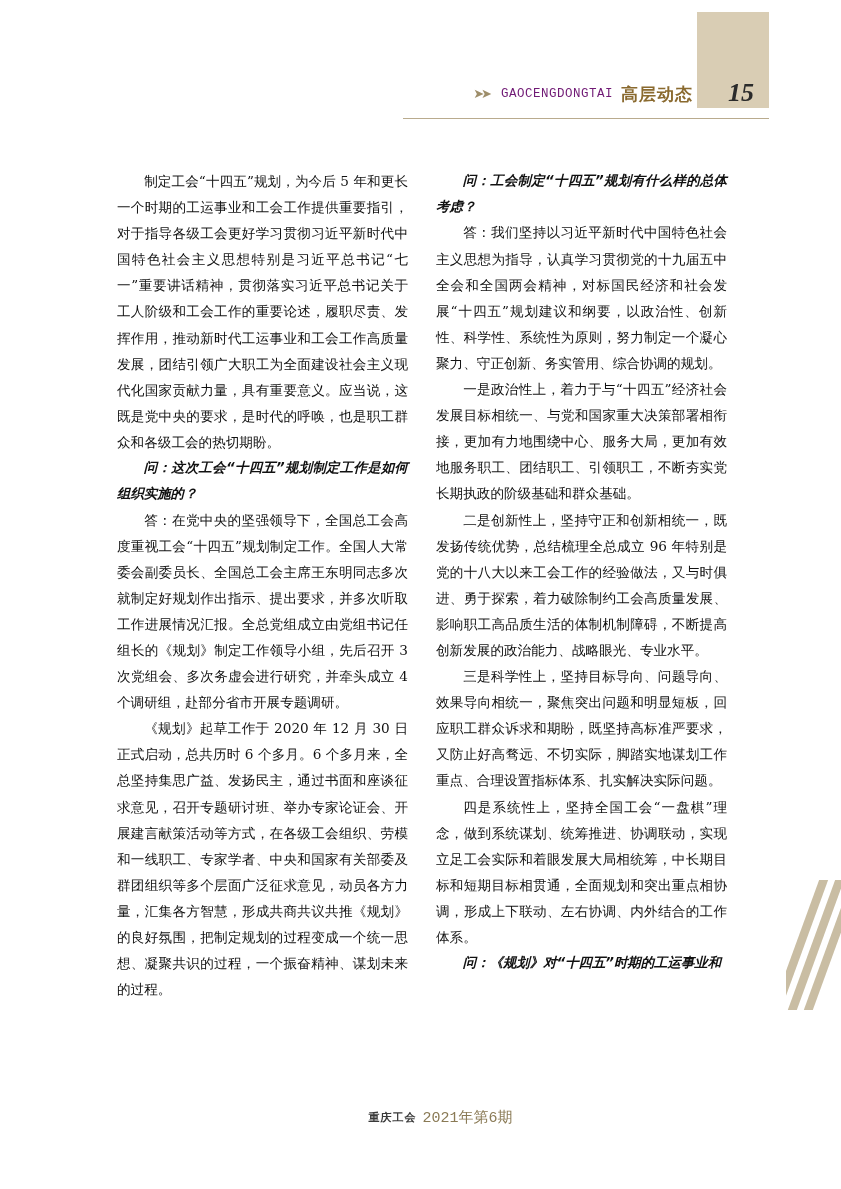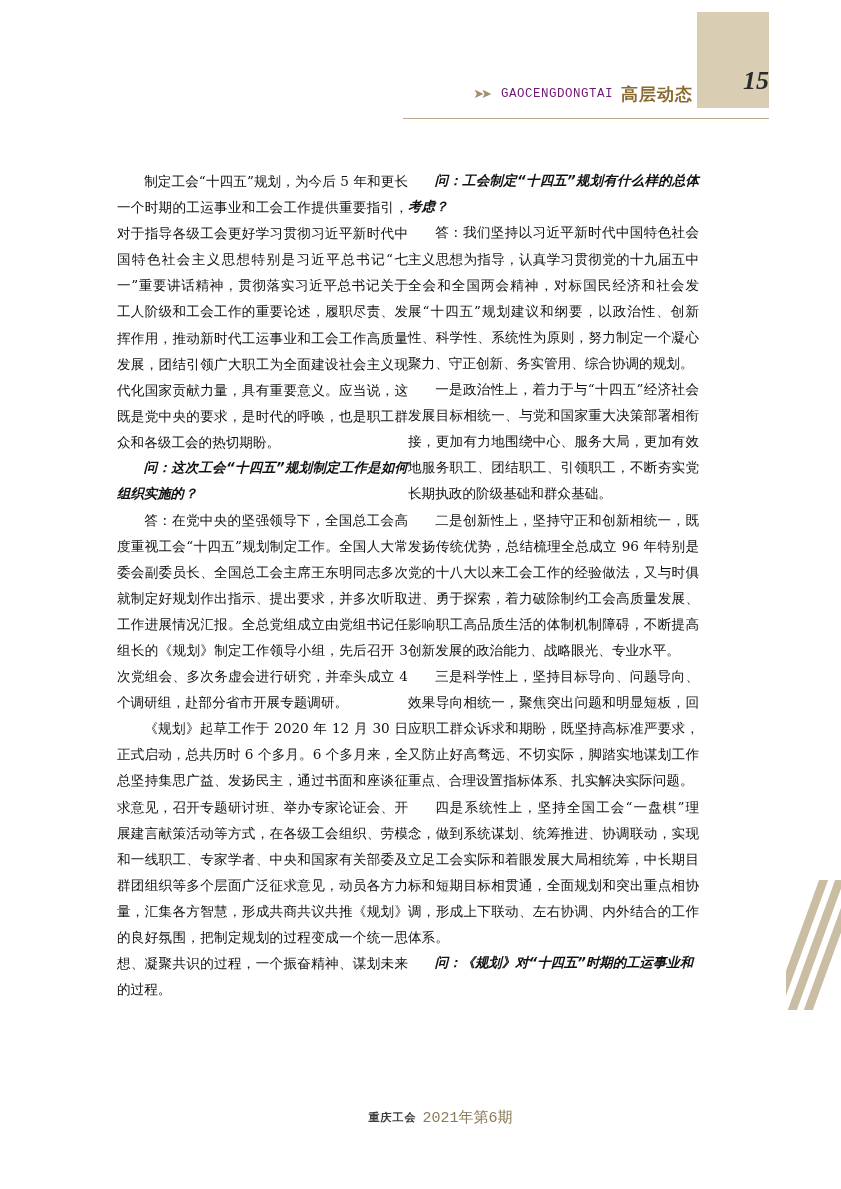--- a/index.html
+++ b/index.html
@@ -28,27 +28,27 @@
     position: absolute;
     top: 12px;
     left: 697px;
     width: 72px;
     height: 96px;
     background: #d9cdb4;
   }
   .page-number {
     position: absolute;
     top: 12px;
-    left: 720px;
+    left: 705px;
     width: 72px;
     height: 96px;
     display: flex;
     align-items: flex-end;
     justify-content: center;
-    padding-bottom: 12px;
+    padding-bottom: 0;
     box-sizing: border-box;
     font-family: "Liberation Serif", serif;
     font-weight: bold;
     font-style: italic;
     font-size: 26px;
     color: #2b2b2b;
   }
   .header-rule {
     position: absolute;
     top: 118px;
@@ -89,20 +89,21 @@
   }
 
   
   .columns {
     position: absolute;
     top: 168px;
     left: 117px;
     width: 610px;
     height: 880px;
     display: flex;
+    gap: 28px;
   }
   .col {
     width: 291px;
     font-size: 13.6px;
     line-height: 1.92;
     text-align: justify;
     text-justify: inter-ideograph;
     color: #111;
   }
   .col p {

